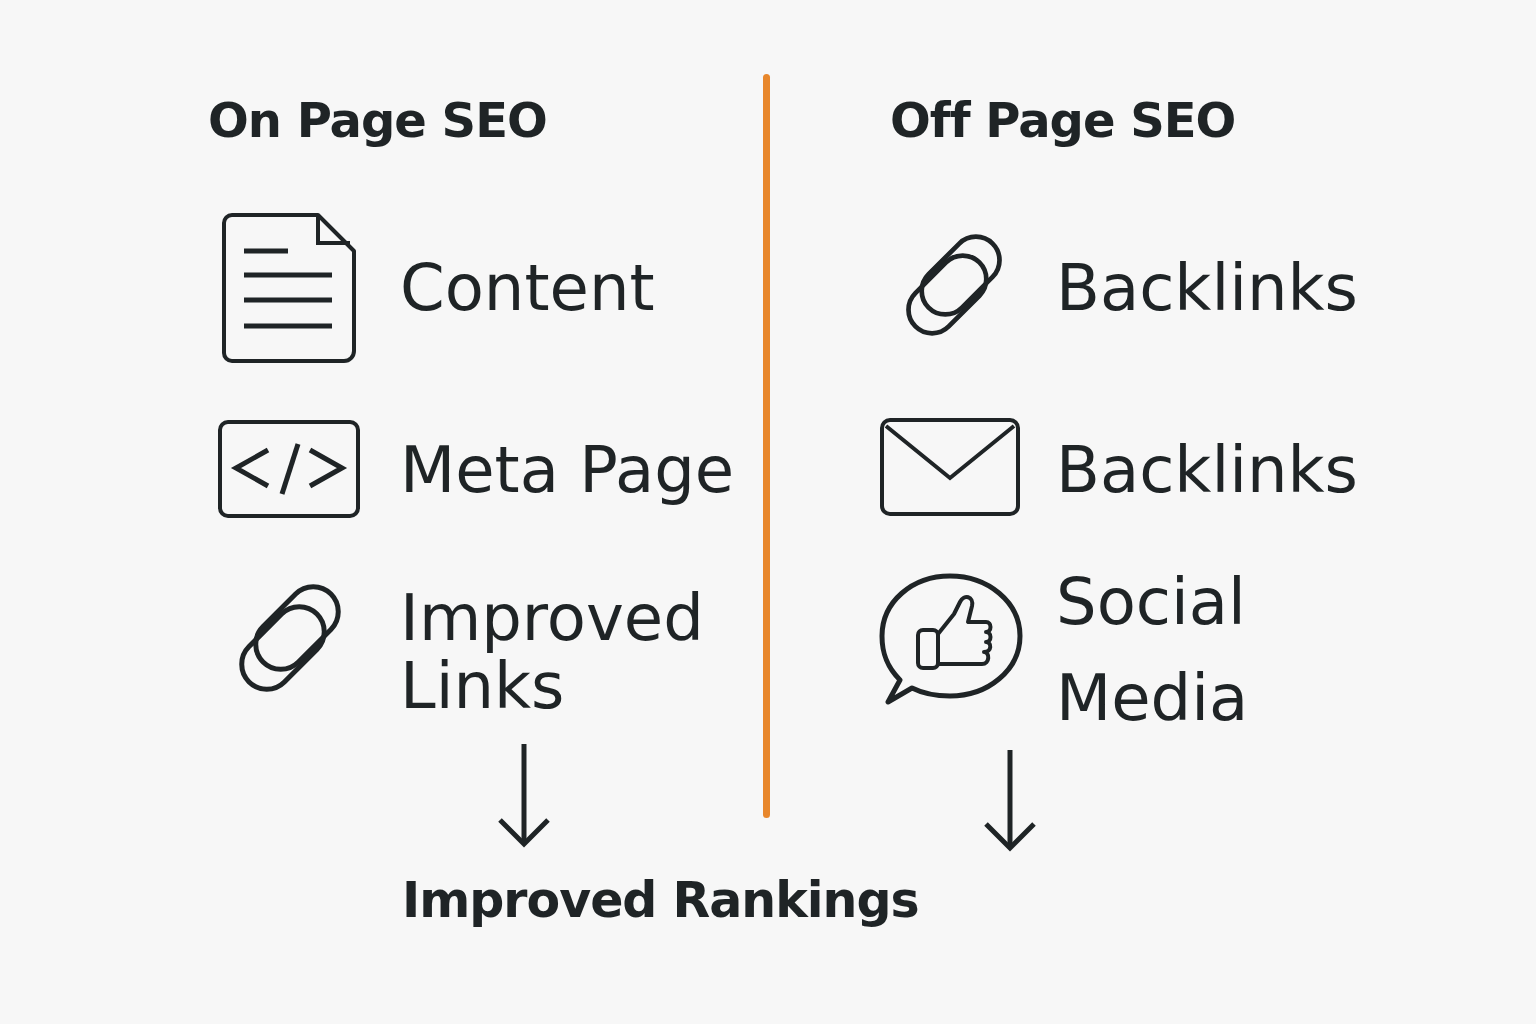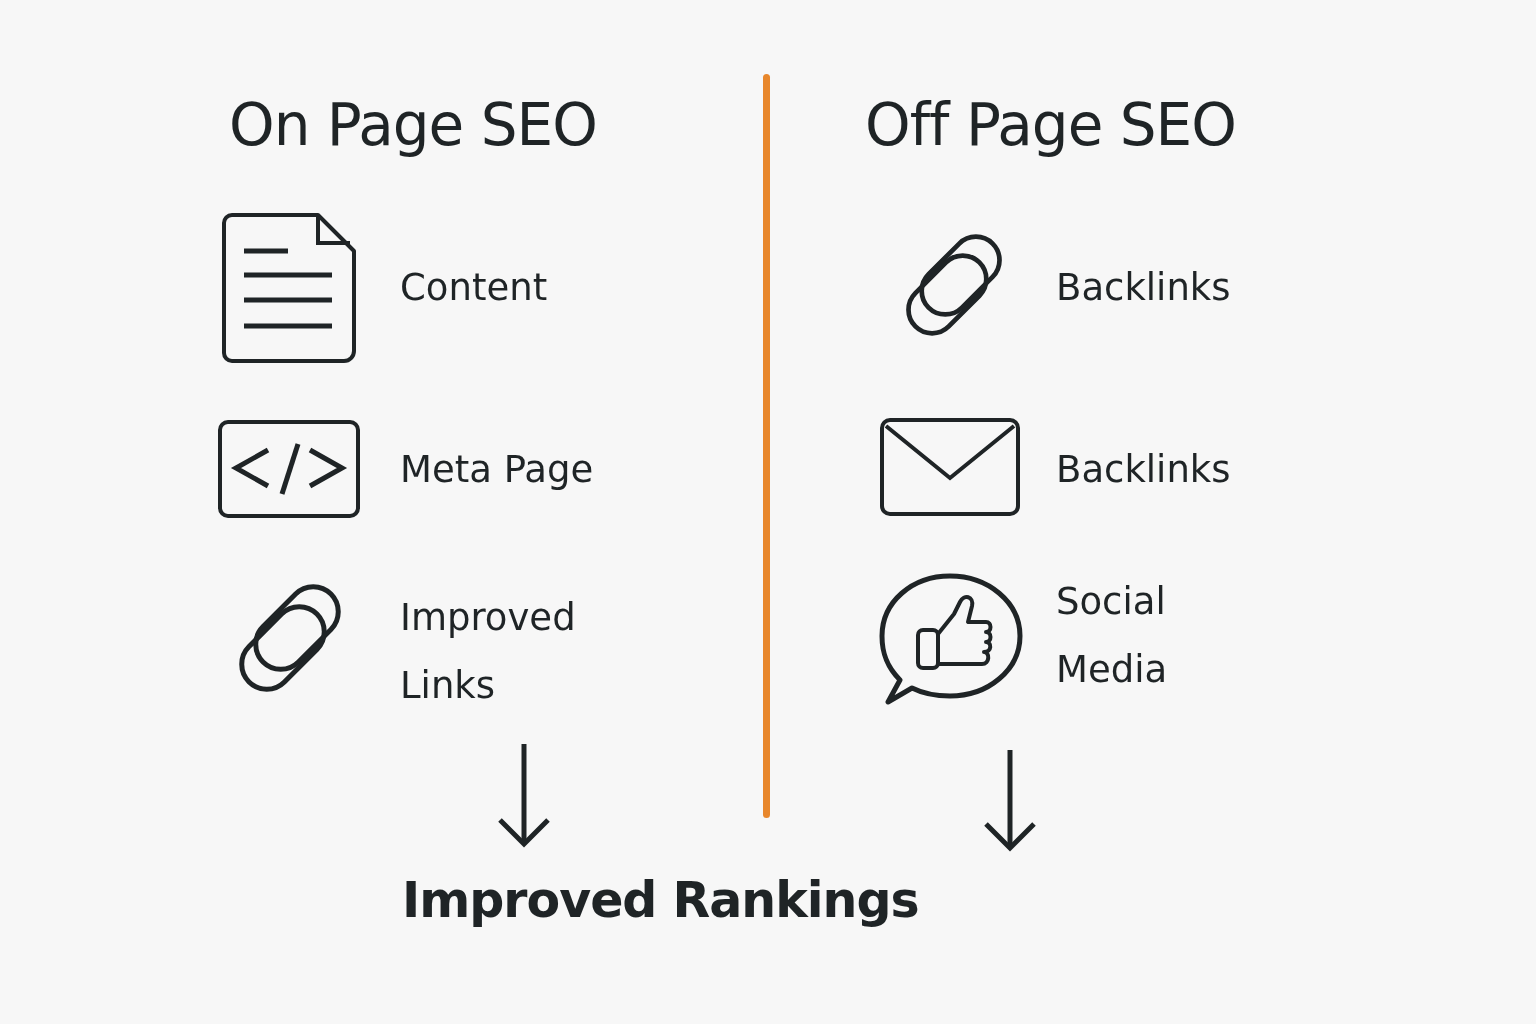--- a/index.html
+++ b/index.html
@@ -1,29 +1,29 @@
 <!DOCTYPE html>
 <html><head>
 <meta charset="utf-8">
 <style>
   html, body { margin:0; padding:0; }
   body { width:1536px; height:1024px; background:#f7f7f7; position:relative; overflow:hidden;
          font-family:"DejaVu Sans", sans-serif; color:#1f2426; }
   .abs { position:absolute; }
-  .heading { font-weight:normal; font-size:58px; letter-spacing:-1px; line-height:1;margin-left:21px; }
-  .label { font-size:37px; line-height:68px; }
+  .heading { font-weight:bold; font-size:48px; letter-spacing:-1px; line-height:1; }
+  .label { font-size:64px; line-height:68px; }
   .divider { left:763px; top:74px; width:7px; height:744px; background:#e8872c; border-radius:4px; }
   svg { position:absolute; overflow:visible; }
   .final { font-weight:bold; font-size:49px; letter-spacing:-1px; line-height:1; }
 </style>
 </head>
 <body>
 
 <div class="abs heading" style="left:208px; top:96px;">On Page SEO</div>
-<div class="abs heading" style="left:844px; top:96px;">Off Page SEO</div>
+<div class="abs heading" style="left:890px; top:96px;">Off Page SEO</div>
 
 <div class="abs divider"></div>
 
 <svg style="left:222px; top:213px;" width="134" height="150" viewBox="0 0 134 150">
   <path d="M10 2 H96 L132 38 V138 a10 10 0 0 1 -10 10 H10 a8 8 0 0 1 -8 -8 V10 a8 8 0 0 1 8 -8 Z" fill="none" stroke="#1f2426" stroke-width="4" stroke-linejoin="round"></path>
   <path d="M96 2 V30 H128" fill="none" stroke="#1f2426" stroke-width="4"></path>
   <line x1="22" y1="38" x2="66" y2="38" stroke="#1f2426" stroke-width="5"></line>
   <line x1="22" y1="62" x2="110" y2="62" stroke="#1f2426" stroke-width="5"></line>
   <line x1="22" y1="87" x2="110" y2="87" stroke="#1f2426" stroke-width="5"></line>
   <line x1="22" y1="113" x2="110" y2="113" stroke="#1f2426" stroke-width="5"></line>
@@ -62,21 +62,21 @@
 <div class="abs label" style="left:1056px; top:436px;">Backlinks</div>
 
 <svg style="left:880px; top:572px;" width="144" height="136" viewBox="0 0 144 136">
   <path d="M20 108 C6 94 2 80 2 64 C2 30 32 4 70 4 C108 4 140 30 140 64 C140 98 108 124 70 124 C56 124 42 121 32 116 L8 130 Z" fill="none" stroke="#1f2426" stroke-width="5" stroke-linejoin="round"></path>
   <g fill="none" stroke="#1f2426" stroke-width="4" stroke-linejoin="round">
     <rect x="38" y="58" width="20" height="38" rx="5"></rect>
     <path d="M58 62 L74 42 L80 30 C84 22 94 24 92 34 L88 50 H106 C112 50 112 60 106 60 C112 60 112 70 106 70 C112 70 112 80 104 80 C110 80 110 92 102 92 H58"></path>
   </g>
 </svg>
 <div class="abs label" style="left:1056px; top:568px;">Social</div>
-<div class="abs label" style="left:1056px; top:636px;text-align:center;">Media</div>
+<div class="abs label" style="left:1056px; top:664px;text-align:center;">Media</div>
 
 <svg style="left:496px; top:742px;" width="56" height="106" viewBox="0 0 56 106">
   <line x1="28" y1="2" x2="28" y2="100" stroke="#1f2426" stroke-width="5"></line>
   <polyline points="4,78 28,102 52,78" fill="none" stroke="#1f2426" stroke-width="5"></polyline>
 </svg>
 <svg style="left:982px; top:748px;" width="56" height="104" viewBox="0 0 56 104">
   <line x1="28" y1="2" x2="28" y2="98" stroke="#1f2426" stroke-width="5"></line>
   <polyline points="4,76 28,100 52,76" fill="none" stroke="#1f2426" stroke-width="5"></polyline>
 </svg>
 

